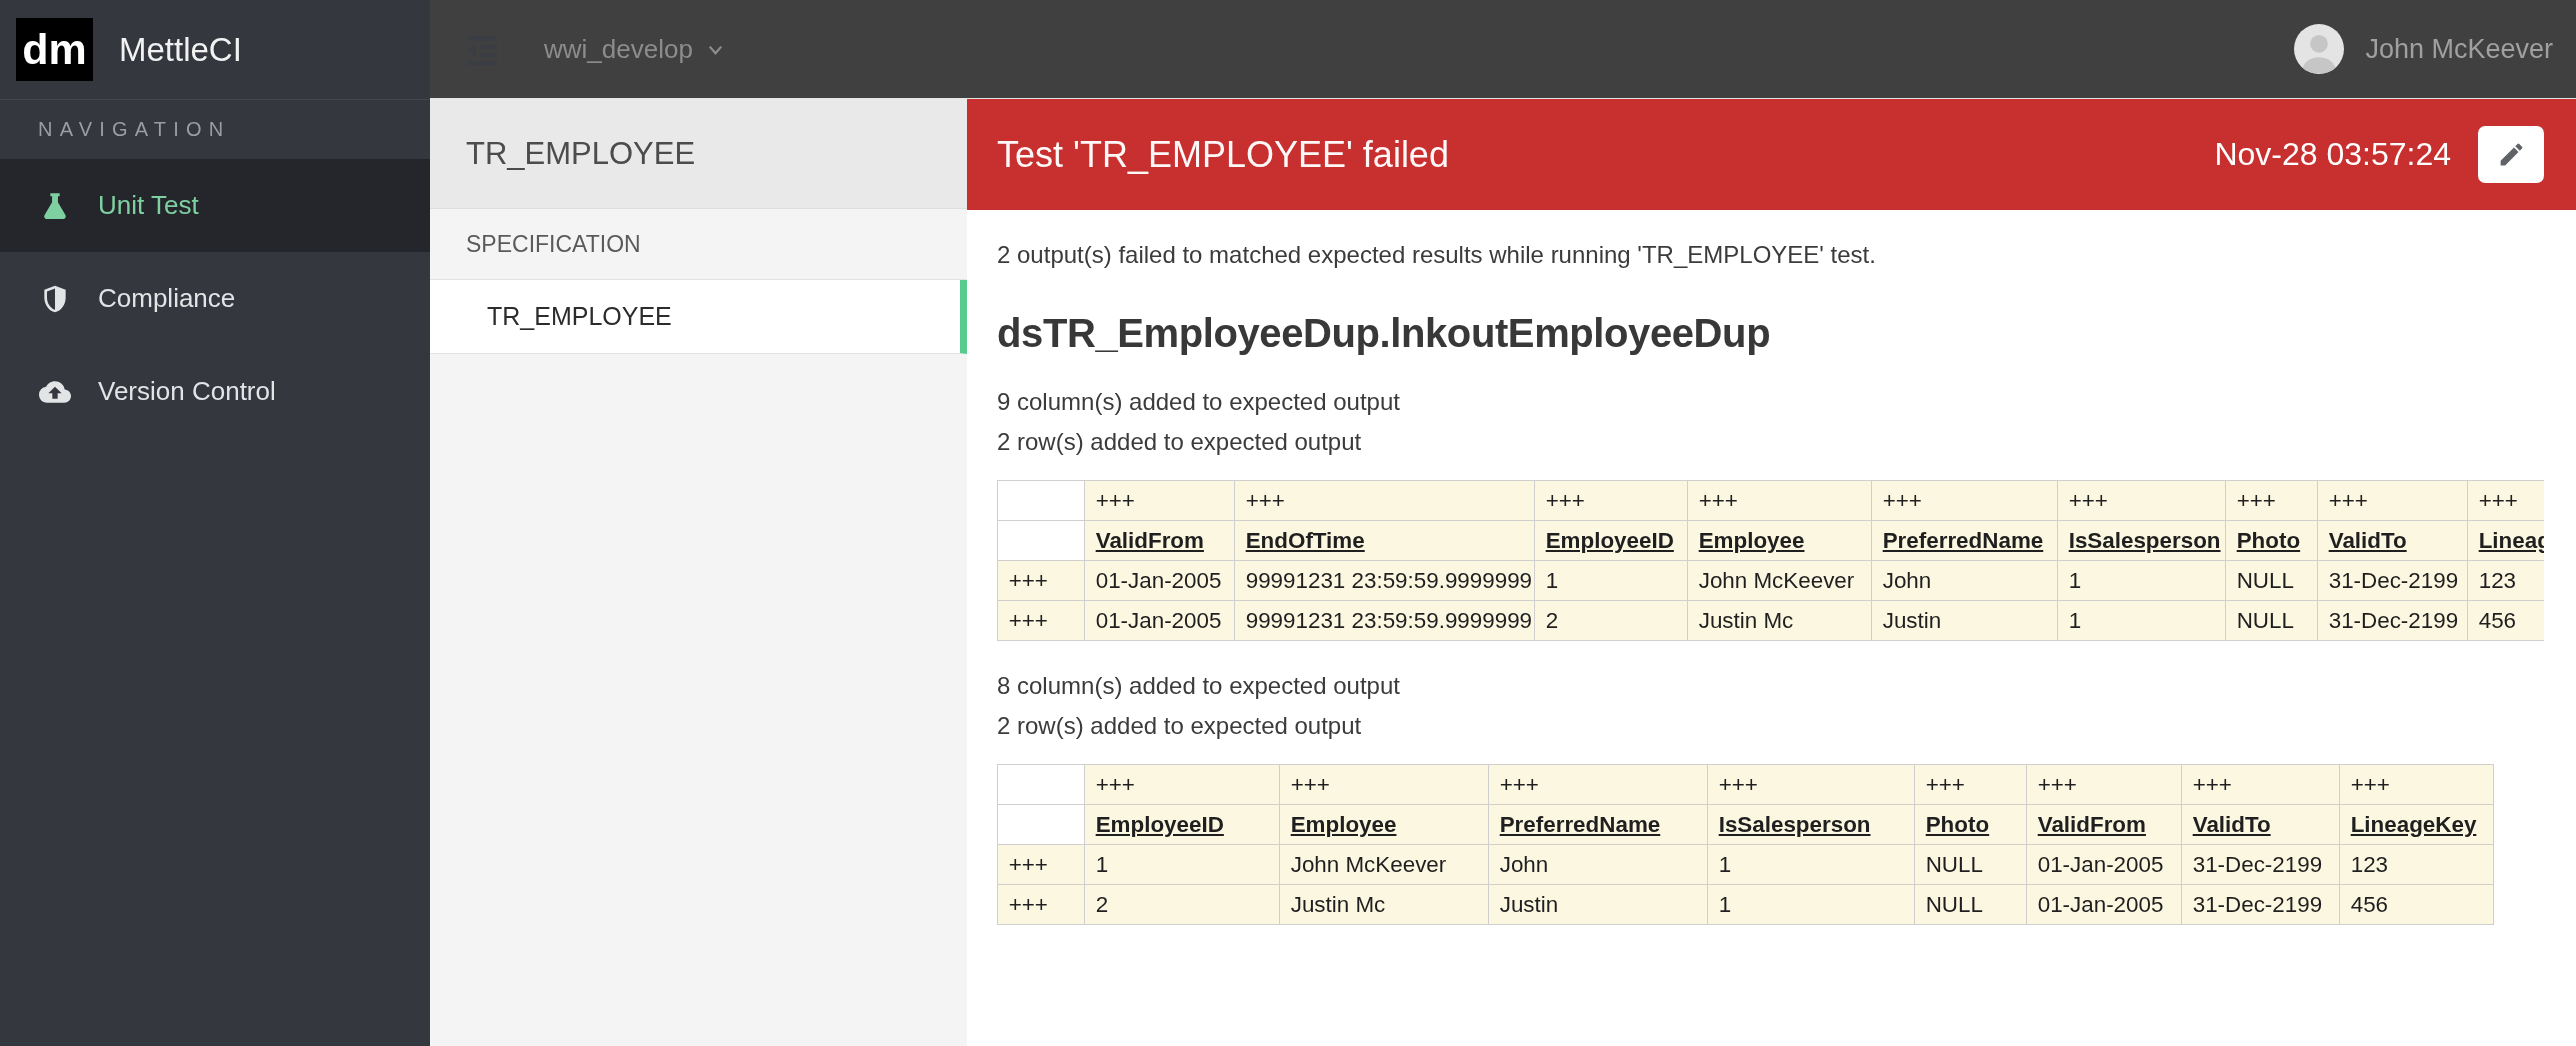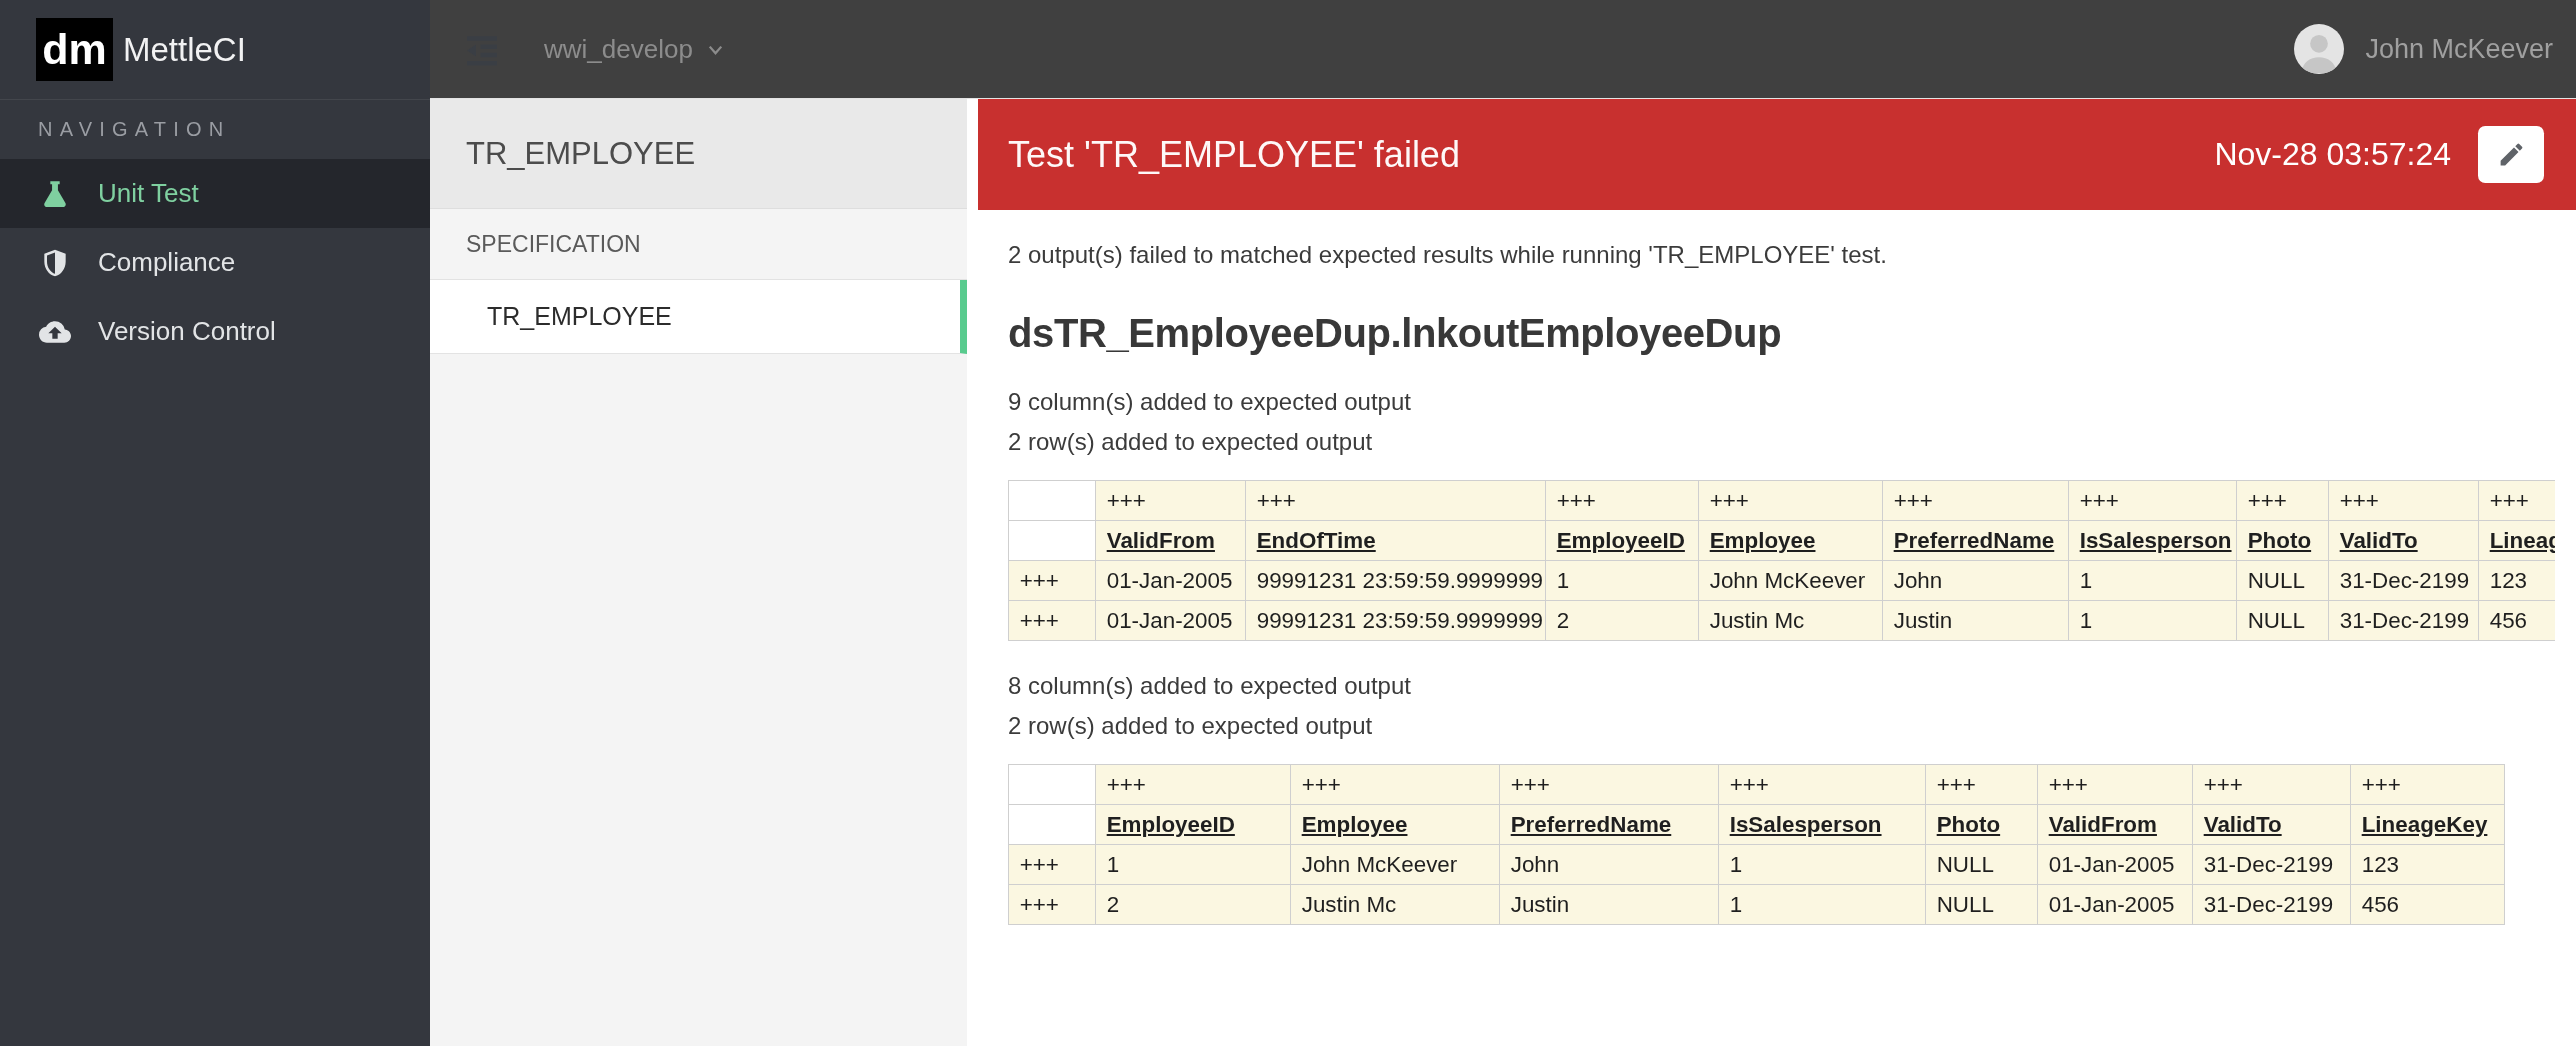--- a/index.html
+++ b/index.html
@@ -22,36 +22,36 @@
   }
 
   
   .sidebar{
     width:430px;min-width:430px;height:100%;
     background:var(--sidebar-bg);
     color:#e8e9ea;
   }
   .brand-row{
     height:100px;display:flex;align-items:center;
-    padding-left:36px;gap:10px;
+    padding-left:16px;gap:26px;
     border-bottom:1.8px solid #43464c;
   }
   .logo-box{
     width:77px;height:63px;background:#000;
     display:flex;align-items:center;justify-content:center;
     font-weight:bold;font-size:43px;color:#fff;letter-spacing:0;
   }
   .brand-name{font-size:33px;color:#f2f2f3;font-weight:400;}
   .nav-section-label{
     height:59px;display:flex;align-items:center;
     padding-left:38px;
     font-size:20px;letter-spacing:7.2px;color:#9a9da3;
   }
   .nav-item{
-    height:69px;display:flex;align-items:center;
+    height:93px;display:flex;align-items:center;
     padding-left:39px;gap:27px;
     font-size:26px;color:#e2e4e6;cursor:pointer;
   }
   .nav-item.active{
     background:var(--sidebar-active-bg);
     color:var(--accent-green);
   }
   .nav-item .ico{width:32px;height:32px;display:inline-flex;}
   .nav-item .ico svg{width:32px;height:32px;}
 
@@ -68,21 +68,21 @@
   .project-select{
     margin-left:43px;display:flex;align-items:center;gap:10.7px;
     font-size:26px;color:#8c8c8c;cursor:pointer;background:none;border:none;
     font-family:"Liberation Sans",sans-serif;
   }
   .topbar-spacer{flex:1;}
   .user-chip{display:flex;align-items:center;gap:21.5px;cursor:pointer;}
   .avatar{width:50px;height:50px;}
   .user-name{font-size:27px;color:#a0a0a0;}
 
-  .below-topbar{flex:1;display:flex;min-height:0;gap:11px;}
+  .below-topbar{flex:1;display:flex;min-height:0;}
 
   
   .spec-panel{width:537px;min-width:537px;background:#f4f4f4;display:flex;flex-direction:column;}
   .spec-header{
     height:110px;background:#e9e9e9;border-bottom:0.9px solid #dedede;
     display:flex;align-items:center;padding-left:36px;
     font-size:31px;color:#4c4c4c;font-weight:400;
   }
   .spec-section-label{
     height:71px;display:flex;align-items:center;padding-left:36px;

